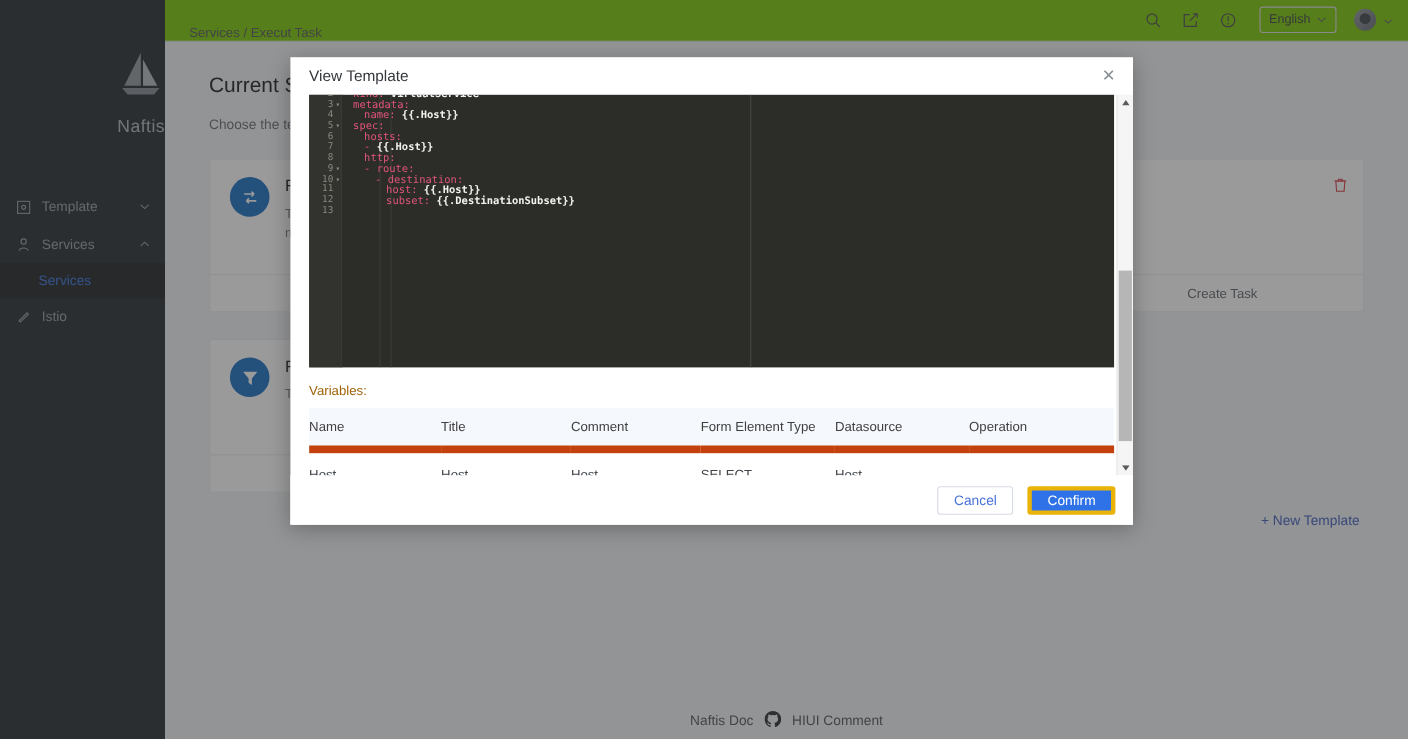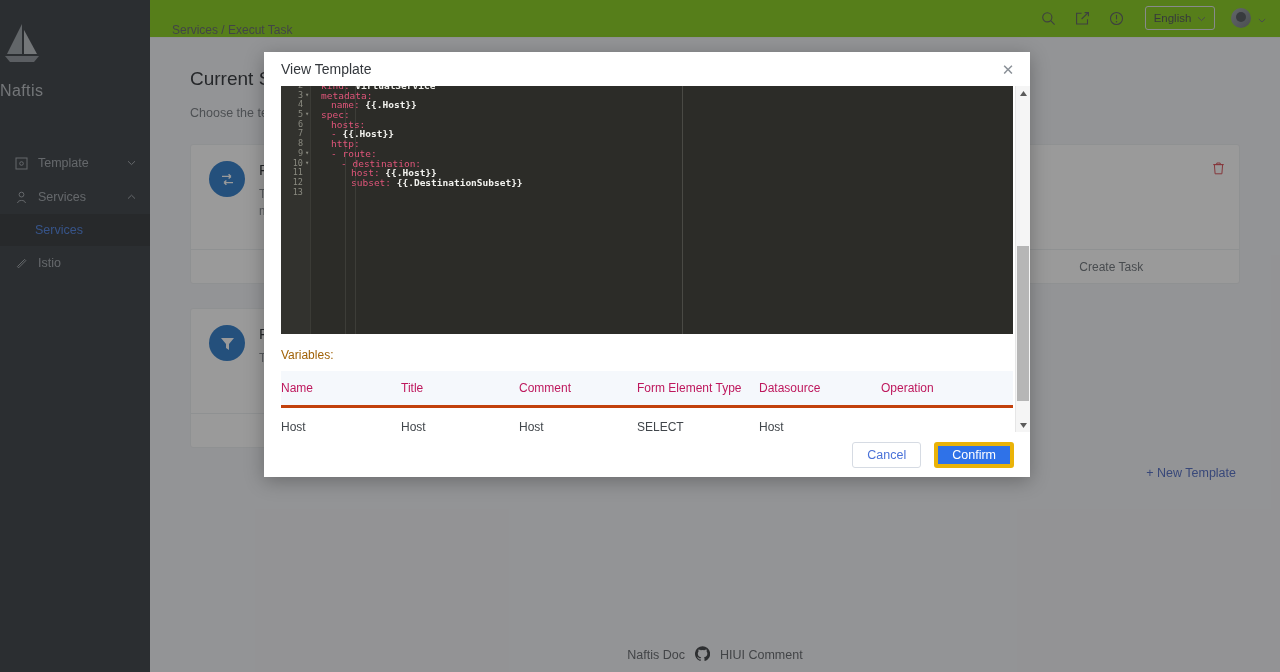--- a/index.html
+++ b/index.html
@@ -16,22 +16,22 @@
   }
 
   
   #sidebar {
     position: absolute; left: 0; top: 0;
     width: 150px; height: 672px;
     background: #363b40;
     z-index: 2;
   }
   .brand {
-    padding-top: 20px;
-    text-align: left;
+    padding-top: 44px;
+    text-align: right;
   }
   .brand-logo { display: block; margin: 0 auto; }
   .brand-name {
     margin-top: 12px;
     color: #b8bdc2;
     font-size: 16px;
     letter-spacing: .4px;
   }
   .nav { margin-top: 46px; }
   .nav-item {
@@ -276,24 +276,24 @@
   }
   table.vars {
     width: 100%;
     border-collapse: collapse;
     font-size: 12px;
   }
   table.vars thead th {
     background: #f5f8fc;
     text-align: left;
     font-weight: normal;
-    color: #be185d;
+    color: #404040;
     padding: 10px 0 10px 0;
     font-size: 12px;
-    border-bottom: 3px solid #c2410c;
+    border-bottom: 7px solid #c2410c;
   }
   table.vars td {
     padding: 12px 0;
     color: #41464b;
     border-bottom: 1px solid #eff1f3;
   }
   .col1 { width: 120px; }
   .col2 { width: 118px; }
   .col3 { width: 118px; }
   .col4 { width: 122px; }

